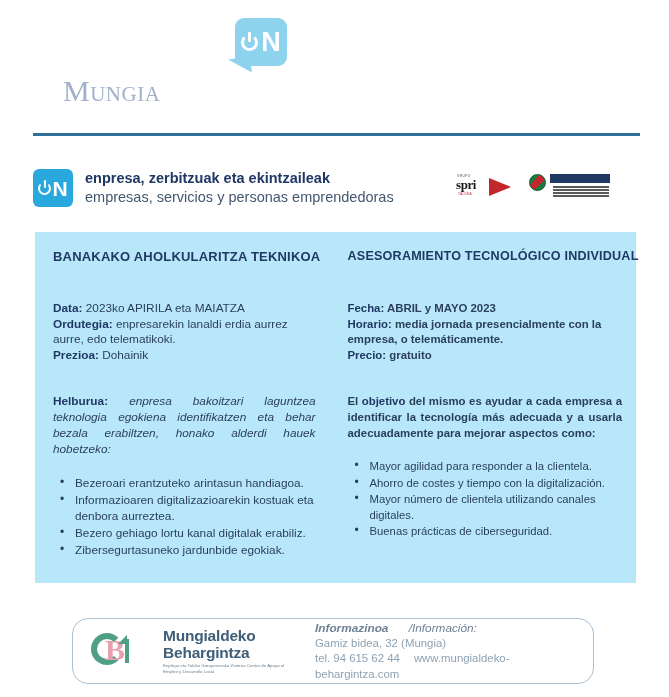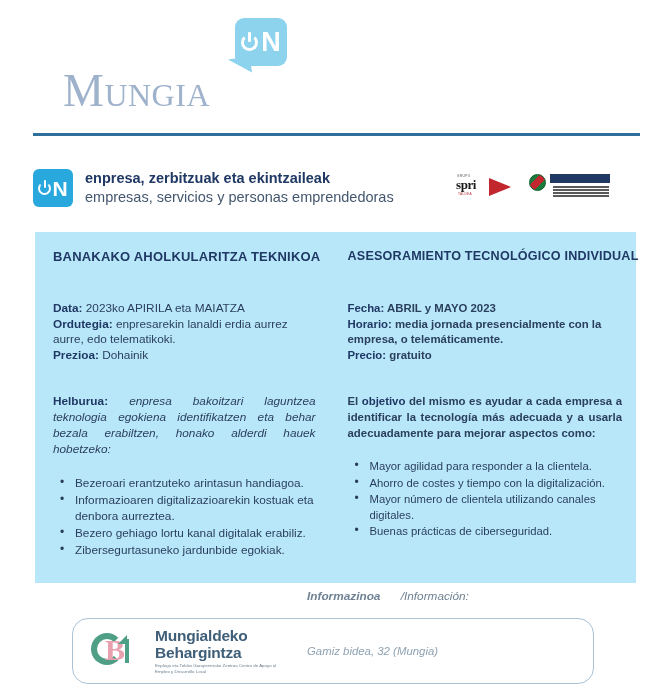--- a/index.html
+++ b/index.html
@@ -25,21 +25,21 @@
     left: 63px;
     top: 18px;
     width: 240px;
     height: 100px;
   }
   .brand-wordmark {
     position: absolute;
     left: 0;
     bottom: 4px;
     font-family: "Liberation Serif", serif;
-    font-size: 46px;
+    font-size: 30px;
     line-height: 46px;
     letter-spacing: 0.5px;
     color: #9fb2cc;
     font-variant: small-caps;
     white-space: nowrap;
   }
   .brand-bubble {
     position: absolute;
     left: 172px;
     top: 0px;
@@ -414,21 +414,21 @@
     content: "";
     position: absolute;
     left: -7px;
     top: -4px;
     width: 0; height: 0;
     border-left: 9px solid transparent;
     border-right: 0 solid transparent;
     border-bottom: 9px solid #4f9e86;
   }
   .beh-text {
-    margin-left: 10px;
+    margin-left: 18px;
     flex: 0 0 auto;
   }
   .beh-name {
     font-size: 15.5px;
     font-weight: bold;
     color: #3f5e77;
     line-height: 17px;
     letter-spacing: -0.2px;
   }
   .beh-sub {
@@ -448,24 +448,22 @@
     font-style: italic;
     color: #6f8294;
     line-height: 16px;
   }
   .info-title span.reg {
     font-weight: normal;
     margin-left: 17px;
   }
   .info-line {
     font-size: 11.4px;
-    font-style: italic;
     color: #8ea2b2;
     line-height: 15.5px;
-    margin-top: 40px;
   }
   .info-line .gap {
     display: inline-block;
     width: 14px;
   }
 </style>
 </head>
 <body>
 
 <div class="header">

